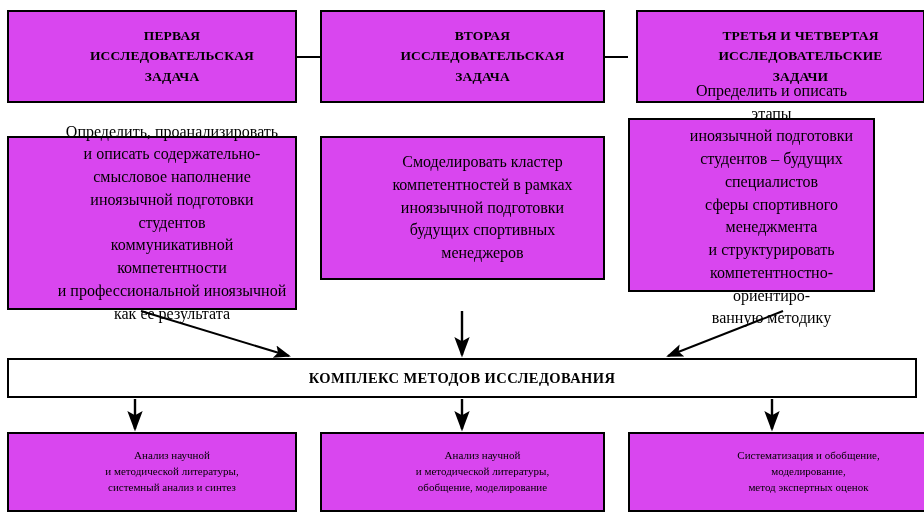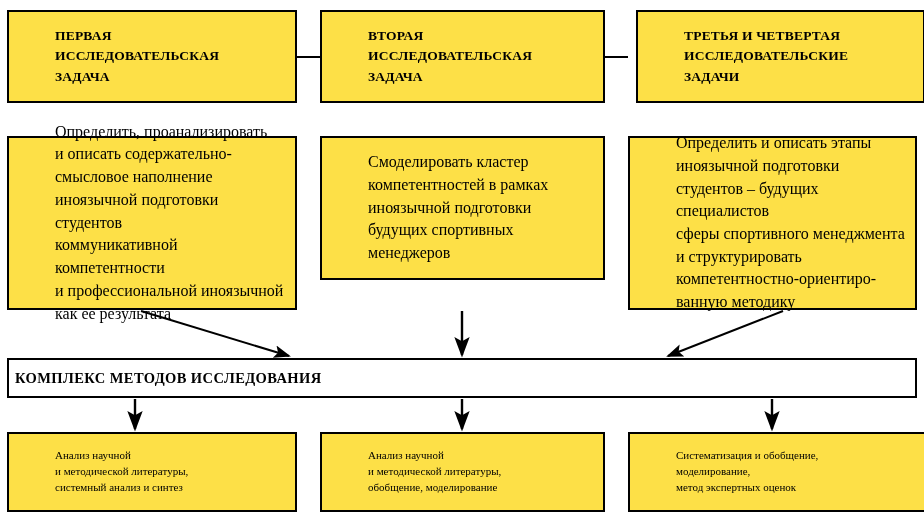--- a/index.html
+++ b/index.html
@@ -12,25 +12,26 @@
     width: 924px;
     height: 524px;
     background: #ffffff;
     overflow: hidden;
     font-family: "Liberation Serif", "DejaVu Serif", serif;
     color: #000000;
   }
   .box {
     position: absolute;
     border: 2px solid #000000;
-    background: #fde047;
+    background: #d946ef;
     box-sizing: border-box;
     display: flex;
     align-items: center;
     justify-content: center;
+    text-align: center;
     padding-left: 40px;
   }
   .box-inner {
     display: block;
     width: 100%;
     padding: 0 6px;
     box-sizing: border-box;
   }
   .head-box .box-inner {
     font-weight: bold;
@@ -49,20 +50,21 @@
     background: #ffffff;
     box-sizing: border-box;
     display: flex;
     align-items: center;
     justify-content: center;
   }
   .banner .box-inner {
     font-weight: bold;
     font-size: 14.5px;
     letter-spacing: 0.4px;
+    text-align: center;
   }
   .method-box .box-inner {
     font-weight: normal;
     font-size: 11px;
     line-height: 1.45;
   }
   .hline {
     position: absolute;
     background: #000000;
     height: 2px;
@@ -123,21 +125,21 @@
 
   <div class="box task-box" style="left:320px; top:136px; width:285px; height:144px;">
     <span class="box-inner">
       <span class="line-txt">Смоделировать кластер</span>
       <span class="line-txt">компетентностей в рамках</span>
       <span class="line-txt">иноязычной подготовки</span>
       <span class="line-txt">будущих спортивных менеджеров</span>
     </span>
   </div>
 
-  <div class="box task-box" style="left:628px; top:136px; width:289px; height:174px;">
+  <div class="box task-box" style="left:628px; top:118px; width:247px; height:174px;">
     <span class="box-inner">
       <span class="line-txt">Определить и описать этапы</span>
       <span class="line-txt">иноязычной подготовки</span>
       <span class="line-txt">студентов – будущих специалистов</span>
       <span class="line-txt">сферы спортивного менеджмента</span>
       <span class="line-txt">и структурировать</span>
       <span class="line-txt">компетентностно-ориентиро-</span>
       <span class="line-txt">ванную методику</span>
     </span>
   </div>

